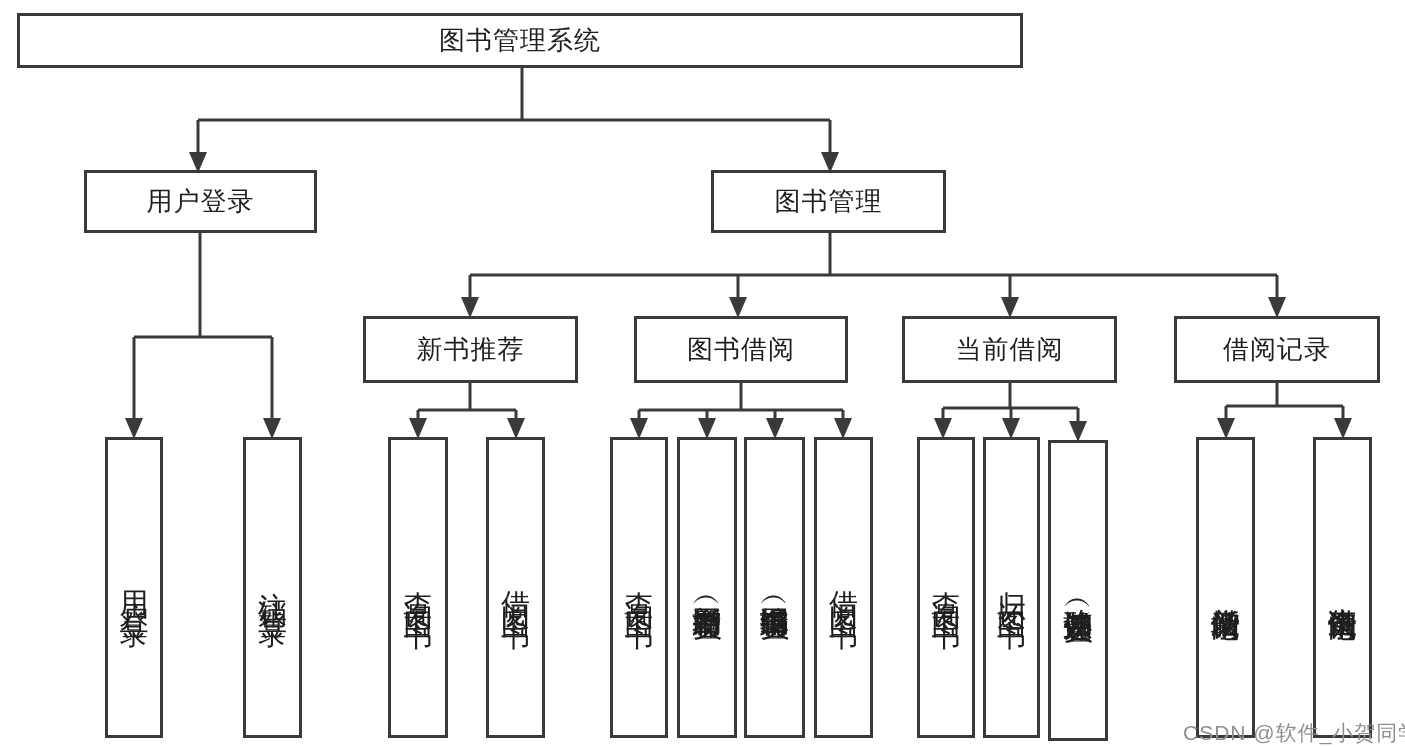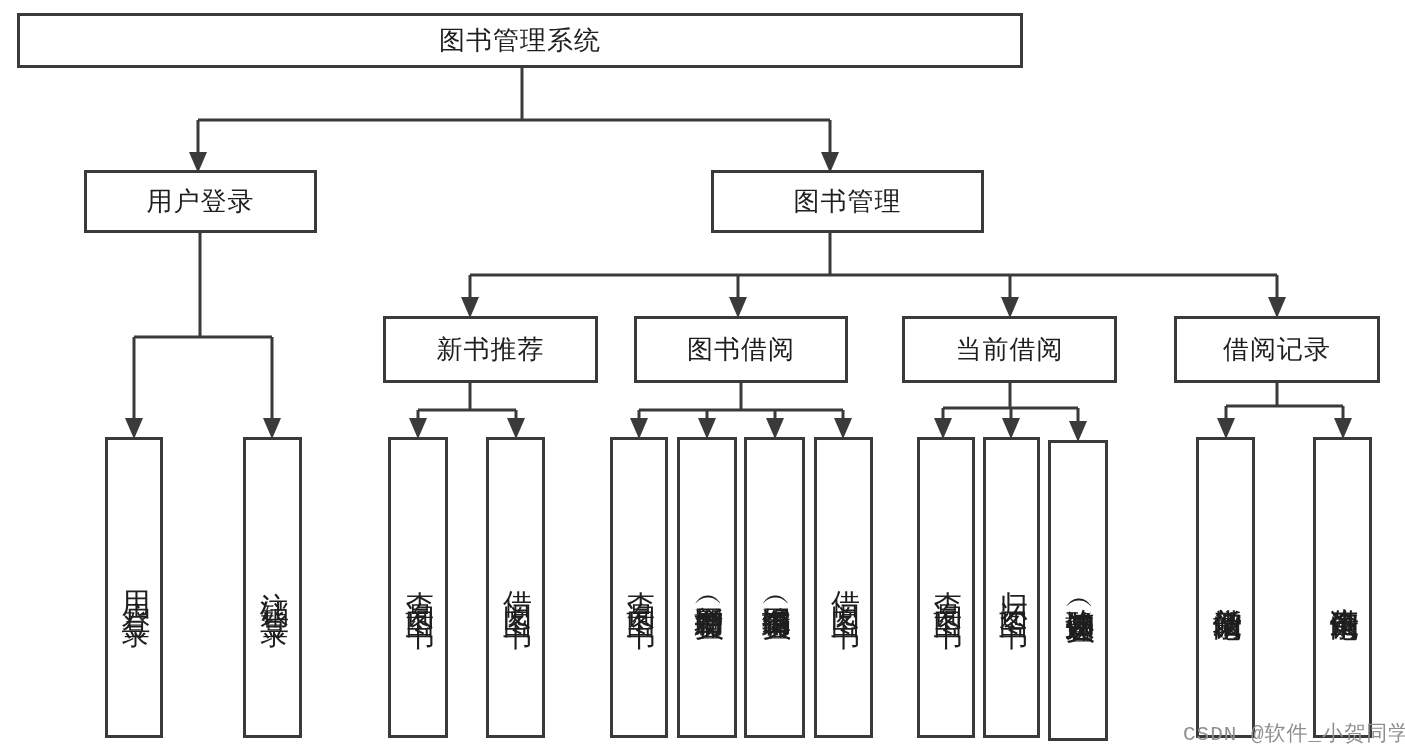--- a/index.html
+++ b/index.html
@@ -1,20 +1,20 @@
 <!DOCTYPE html>
 <html><head>
 <meta charset="utf-8">
 <style>
   html,body{margin:0;padding:0;background:#ffffff;}
   .canvas{
     position:relative;
     width:1405px;height:747px;
     background:#ffffff;
-    font-family:Liberation Mono, monospace;
+    font-family:Liberation Sans, sans-serif;
     overflow:hidden;
   }
   svg.connectors{position:absolute;left:0;top:0;}
   .box{
     position:absolute;
     background:#ffffff;
     border:3px solid #3a3a3a;
     box-sizing:border-box;
     display:flex;align-items:center;justify-content:center;
     color:#1e1e1e;
@@ -84,25 +84,25 @@
     </g>
   </svg>
 
   <div class="box hbox" style="left:17px;top:13px;width:1006px;height:55px;">
     <span>图书管理系统</span>
   </div>
 
   <div class="box hbox" style="left:84px;top:170px;width:233px;height:63px;">
     <span>用户登录</span>
   </div>
-  <div class="box hbox" style="left:711px;top:170px;width:273px;height:63px;">
+  <div class="box hbox" style="left:711px;top:170px;width:235px;height:63px;">
     <span>图书管理</span>
   </div>
 
-  <div class="box hbox" style="left:363px;top:316px;width:215px;height:67px;margin-left:20px;">
+  <div class="box hbox" style="left:363px;top:316px;width:215px;height:67px;">
     <span>新书推荐</span>
   </div>
   <div class="box hbox" style="left:634px;top:316px;width:214px;height:67px;">
     <span>图书借阅</span>
   </div>
   <div class="box hbox" style="left:902px;top:316px;width:215px;height:67px;">
     <span>当前借阅</span>
   </div>
   <div class="box hbox" style="left:1174px;top:316px;width:206px;height:67px;justify-content:center;">
     <span>借阅记录</span>

